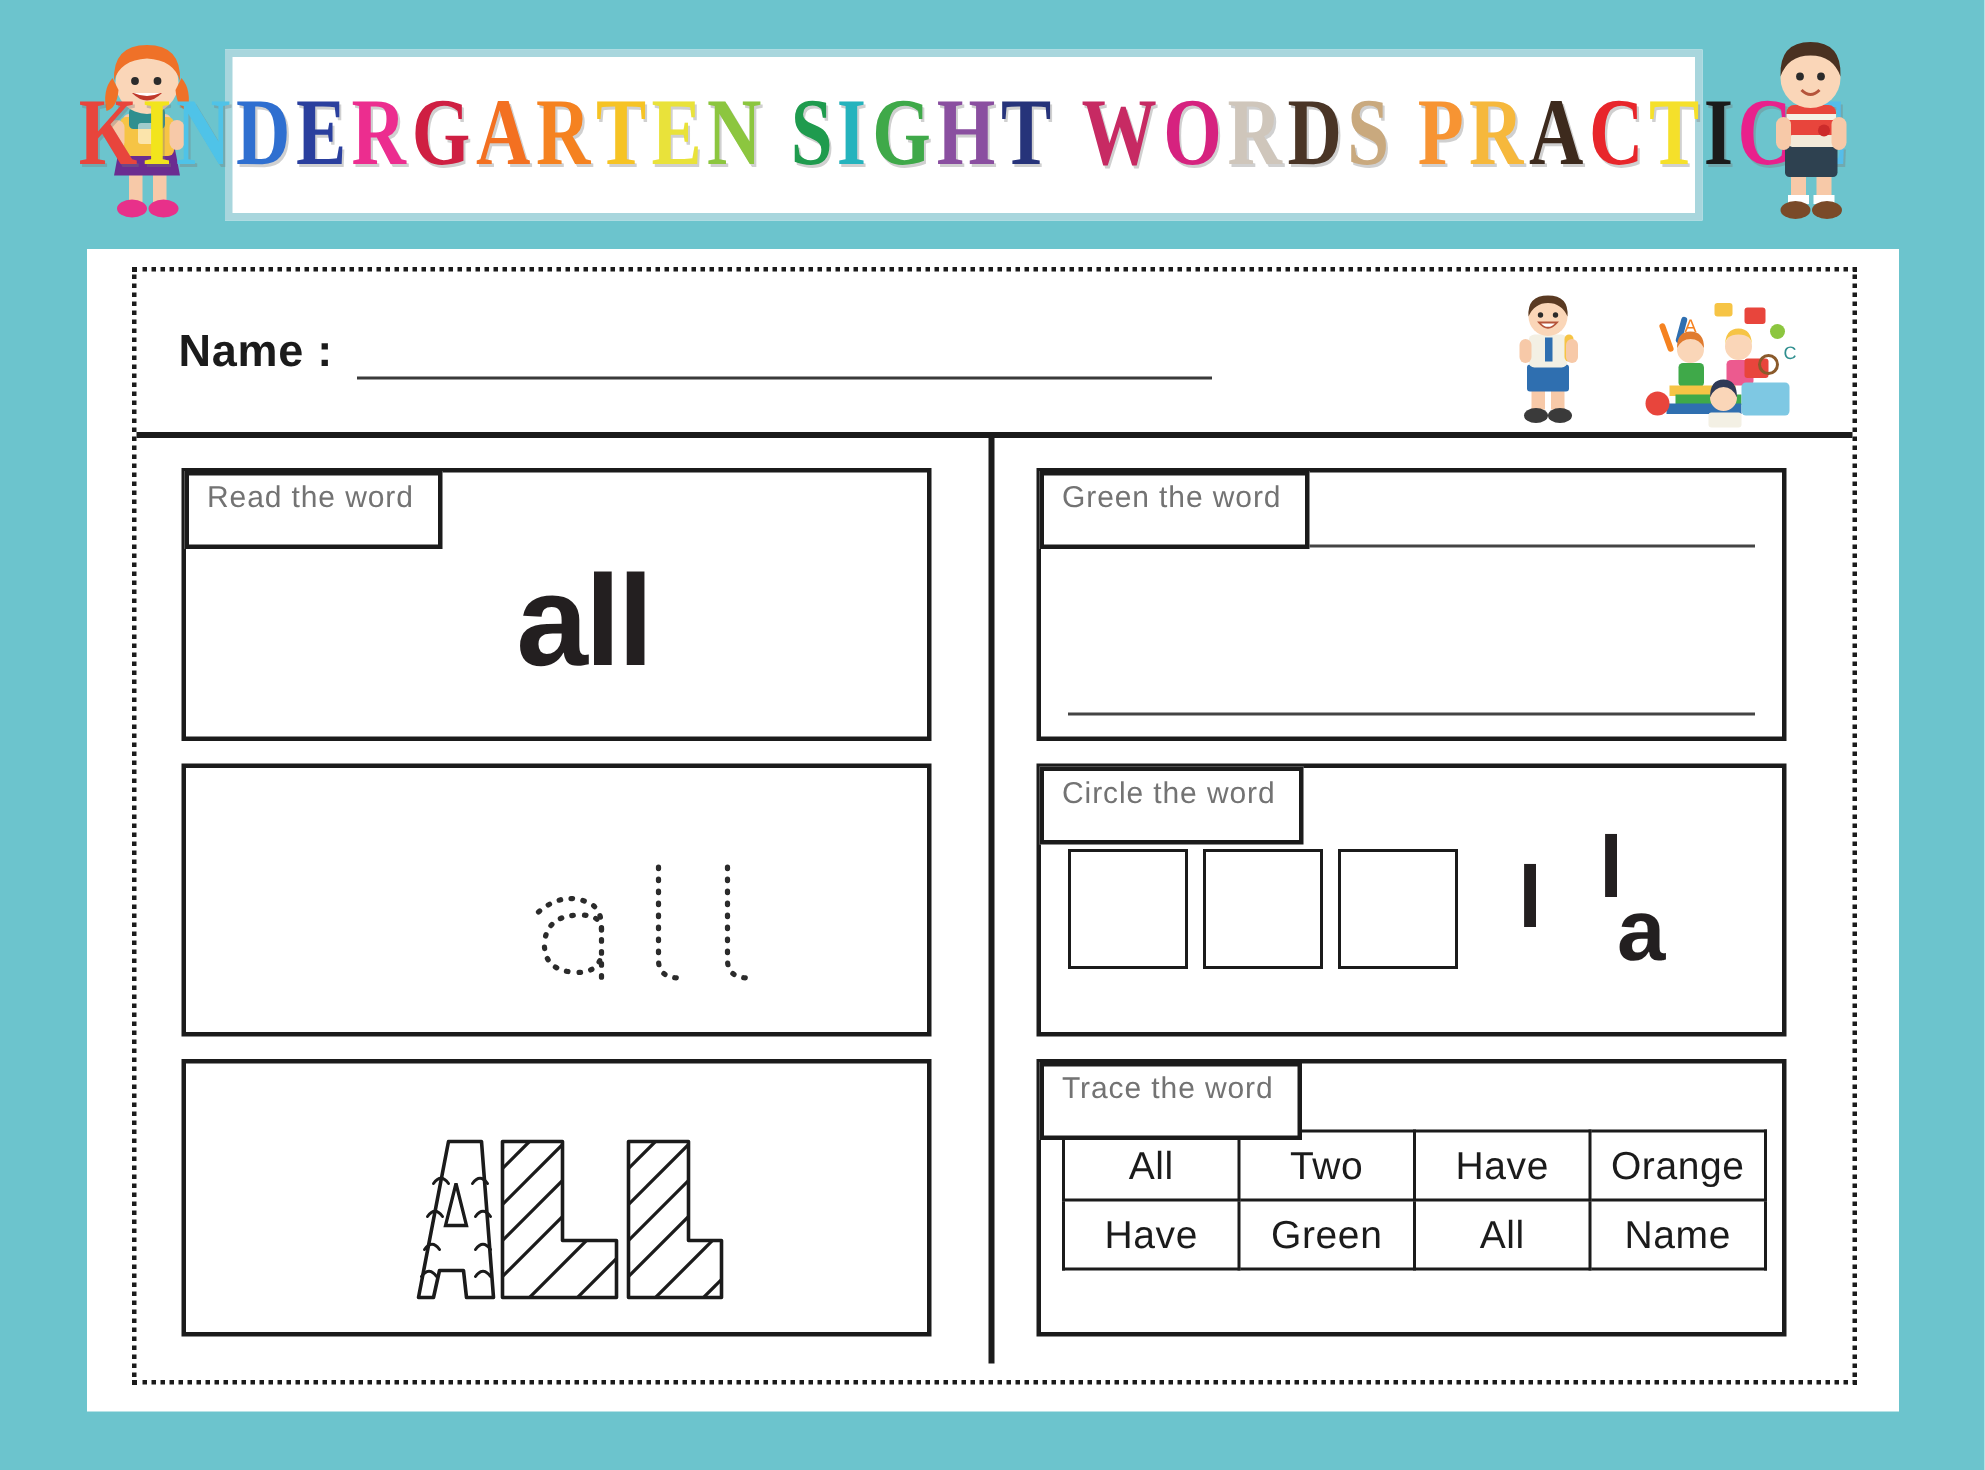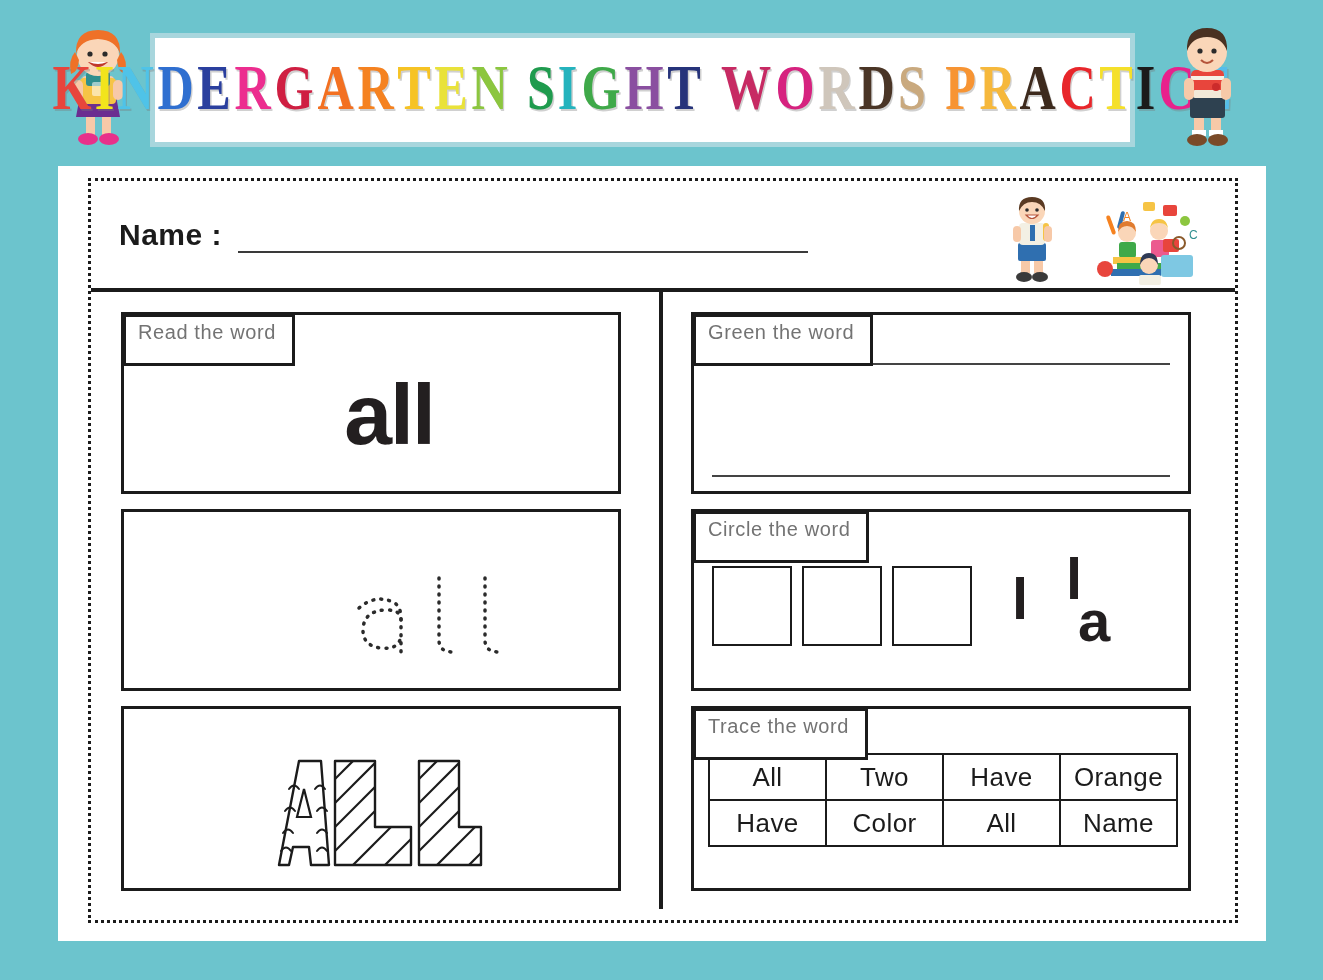--- a/index.html
+++ b/index.html
@@ -455,21 +455,21 @@
           <table class="circle-table">
             <tbody id="circle-tbody">
                 <tr>
                   <td>All</td>
                   <td>Two</td>
                   <td>Have</td>
                   <td>Orange</td>
                 </tr>
                 <tr>
                   <td>Have</td>
-                  <td>Color</td>
+                  <td>Green</td>
                   <td>All</td>
                   <td>Name</td>
                 </tr>
               </tbody>
           </table>
         </div>
       </div>
 
     </div>
   </div>

